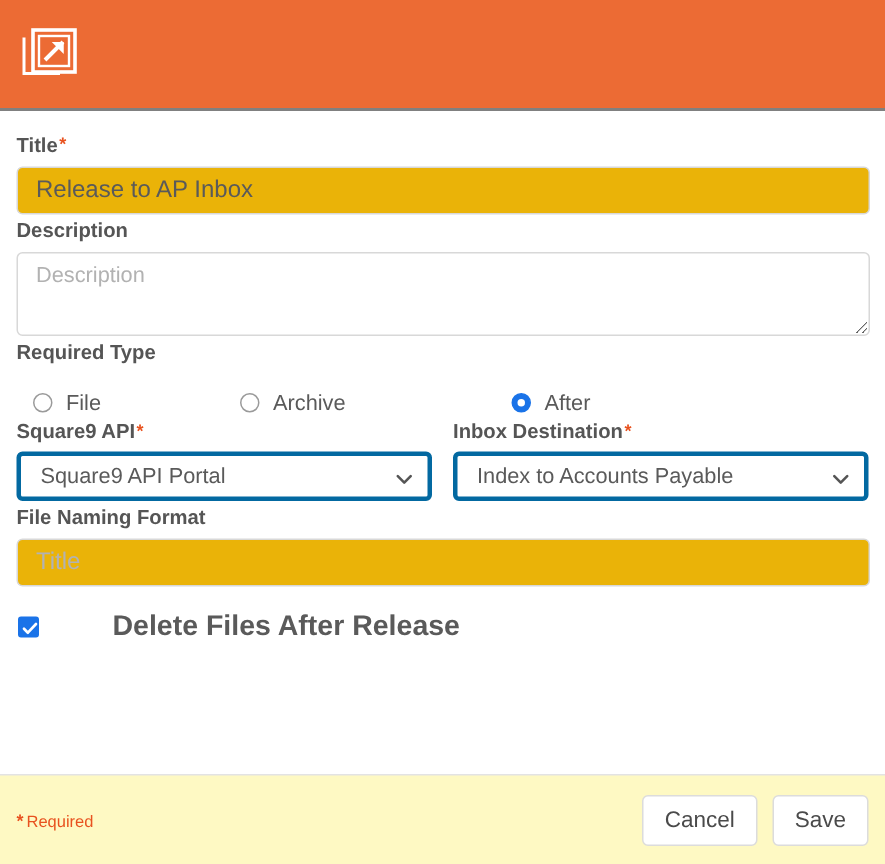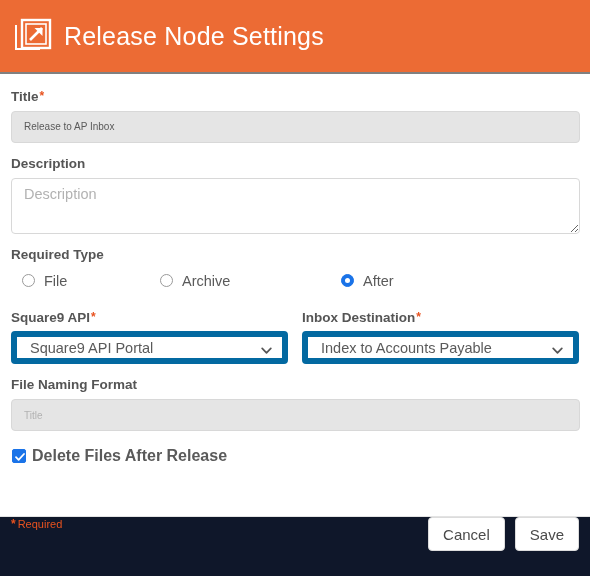--- a/index.html
+++ b/index.html
@@ -61,49 +61,49 @@
     vertical-align: top;
     margin-left: 1px;
   }
   .text-input {
     width: 569px;
     height: 32px;
     border: 1px solid #d8d8d8;
     border-radius: 4px;
     padding: 4px 12px;
     font-family: "Liberation Sans", sans-serif;
-    font-size: 10px;
-    color: #5a5a5a;
-    background: #e5e5e5;
+    font-size: 16px;
+    color: #5a5a5a;
+    background: #eab308;
     outline: none;
     display: block;
   }
   .text-input::placeholder { color: #b2b2b2; }
   .textarea-input {
     width: 569px;
     height: 56px;
     border: 1px solid #d8d8d8;
     border-radius: 4px;
     padding: 7px 12px;
     font-family: "Liberation Sans", sans-serif;
     font-size: 14.5px;
     color: #5a5a5a;
     background: #fff;
     outline: none;
     resize: vertical;
     display: block;
   }
   .textarea-input::placeholder { color: #b2b2b2; }
 
-  .group { margin-bottom: 14px; }
+  .group { margin-bottom: 4px; }
 
   
   .radio-row {
     display: flex;
-    align-items: flex-start;
+    align-items: flex-end;
     height: 24px;
     margin-top: 10px;
     padding-left: 11px;
   }
   .radio-item {
     display: flex;
     align-items: center;
     white-space: nowrap;
   }
   .radio-item.pos-file { width: 138px; }
@@ -138,21 +138,21 @@
   
   .two-col {
     display: flex;
     gap: 14px;
     align-items: center;
   }
   .col { width: 277px; }
   .select-box {
     width: 277px;
     height: 33px;
-    border: 6px solid #0369a1;
+    border: 3px solid #0369a1;
     border-radius: 4px;
     background: #fff;
     display: flex;
     align-items: center;
     padding: 0 10px 0 13px;
     position: relative;
   }
   .select-value {
     font-size: 14.5px;
     color: #5a5a5a;
@@ -178,37 +178,39 @@
     height: 14px;
     flex: 0 0 14px;
     border-radius: 2px;
     background: #1a73e8;
     border: 1px solid #1a73e8;
     position: relative;
     margin-right: 6px;
   }
   .check-mark svg { position: absolute; left: 1px; top: 1px; }
   .check-label {
-    font-size: 16px;
+    font-size: 19px;
     font-weight: bold;
     color: #5a5a5a;
+    margin-left: 43px;
   }
 
   
   .footer {
     position: absolute;
     left: 0;
     bottom: 0;
     width: 590px;
     height: 60px;
     border-top: 1px solid #e3e3e3;
     display: flex;
+    align-items: center;
     justify-content: space-between;
     padding: 0 11px 0 11px;
-    background: #0f172a;
+    background: #fef9c3;
   }
   .required-note {
     font-size: 11px;
     color: #e8521f;
   }
   .required-note .star {
     font-size: 12px;
     font-weight: bold;
     margin-right: 2px;
   }
@@ -237,21 +239,20 @@
       <path d="M2 8 L2 32 L26 32" fill="none" stroke="#ffffff" stroke-width="2"></path>
       <path d="M6 4 L6 36 L30 36" fill="none" stroke="#ffffff" stroke-width="0"></path>
 
       <rect x="8" y="3" width="28" height="28" fill="none" stroke="#ffffff" stroke-width="2.4"></rect>
       <rect x="12" y="7" width="20" height="20" fill="none" stroke="#ffffff" stroke-width="1.6"></rect>
 
       <path d="M16 23 L28 11" stroke="#ffffff" stroke-width="2.6" fill="none"></path>
       <path d="M20.5 11 L28.5 11 L28.5 19 Z" fill="#ffffff"></path>
     </svg>
   </span>
-  <span class="header-title">Release Node Settings</span>
 </div>
 
 <div class="form-body">
 
   <div class="group">
     <div class="field-label">
       <span>Title</span><span class="req">*</span>
     </div>
     <input class="text-input" type="text" value="Release to AP Inbox" style="">
   </div>

